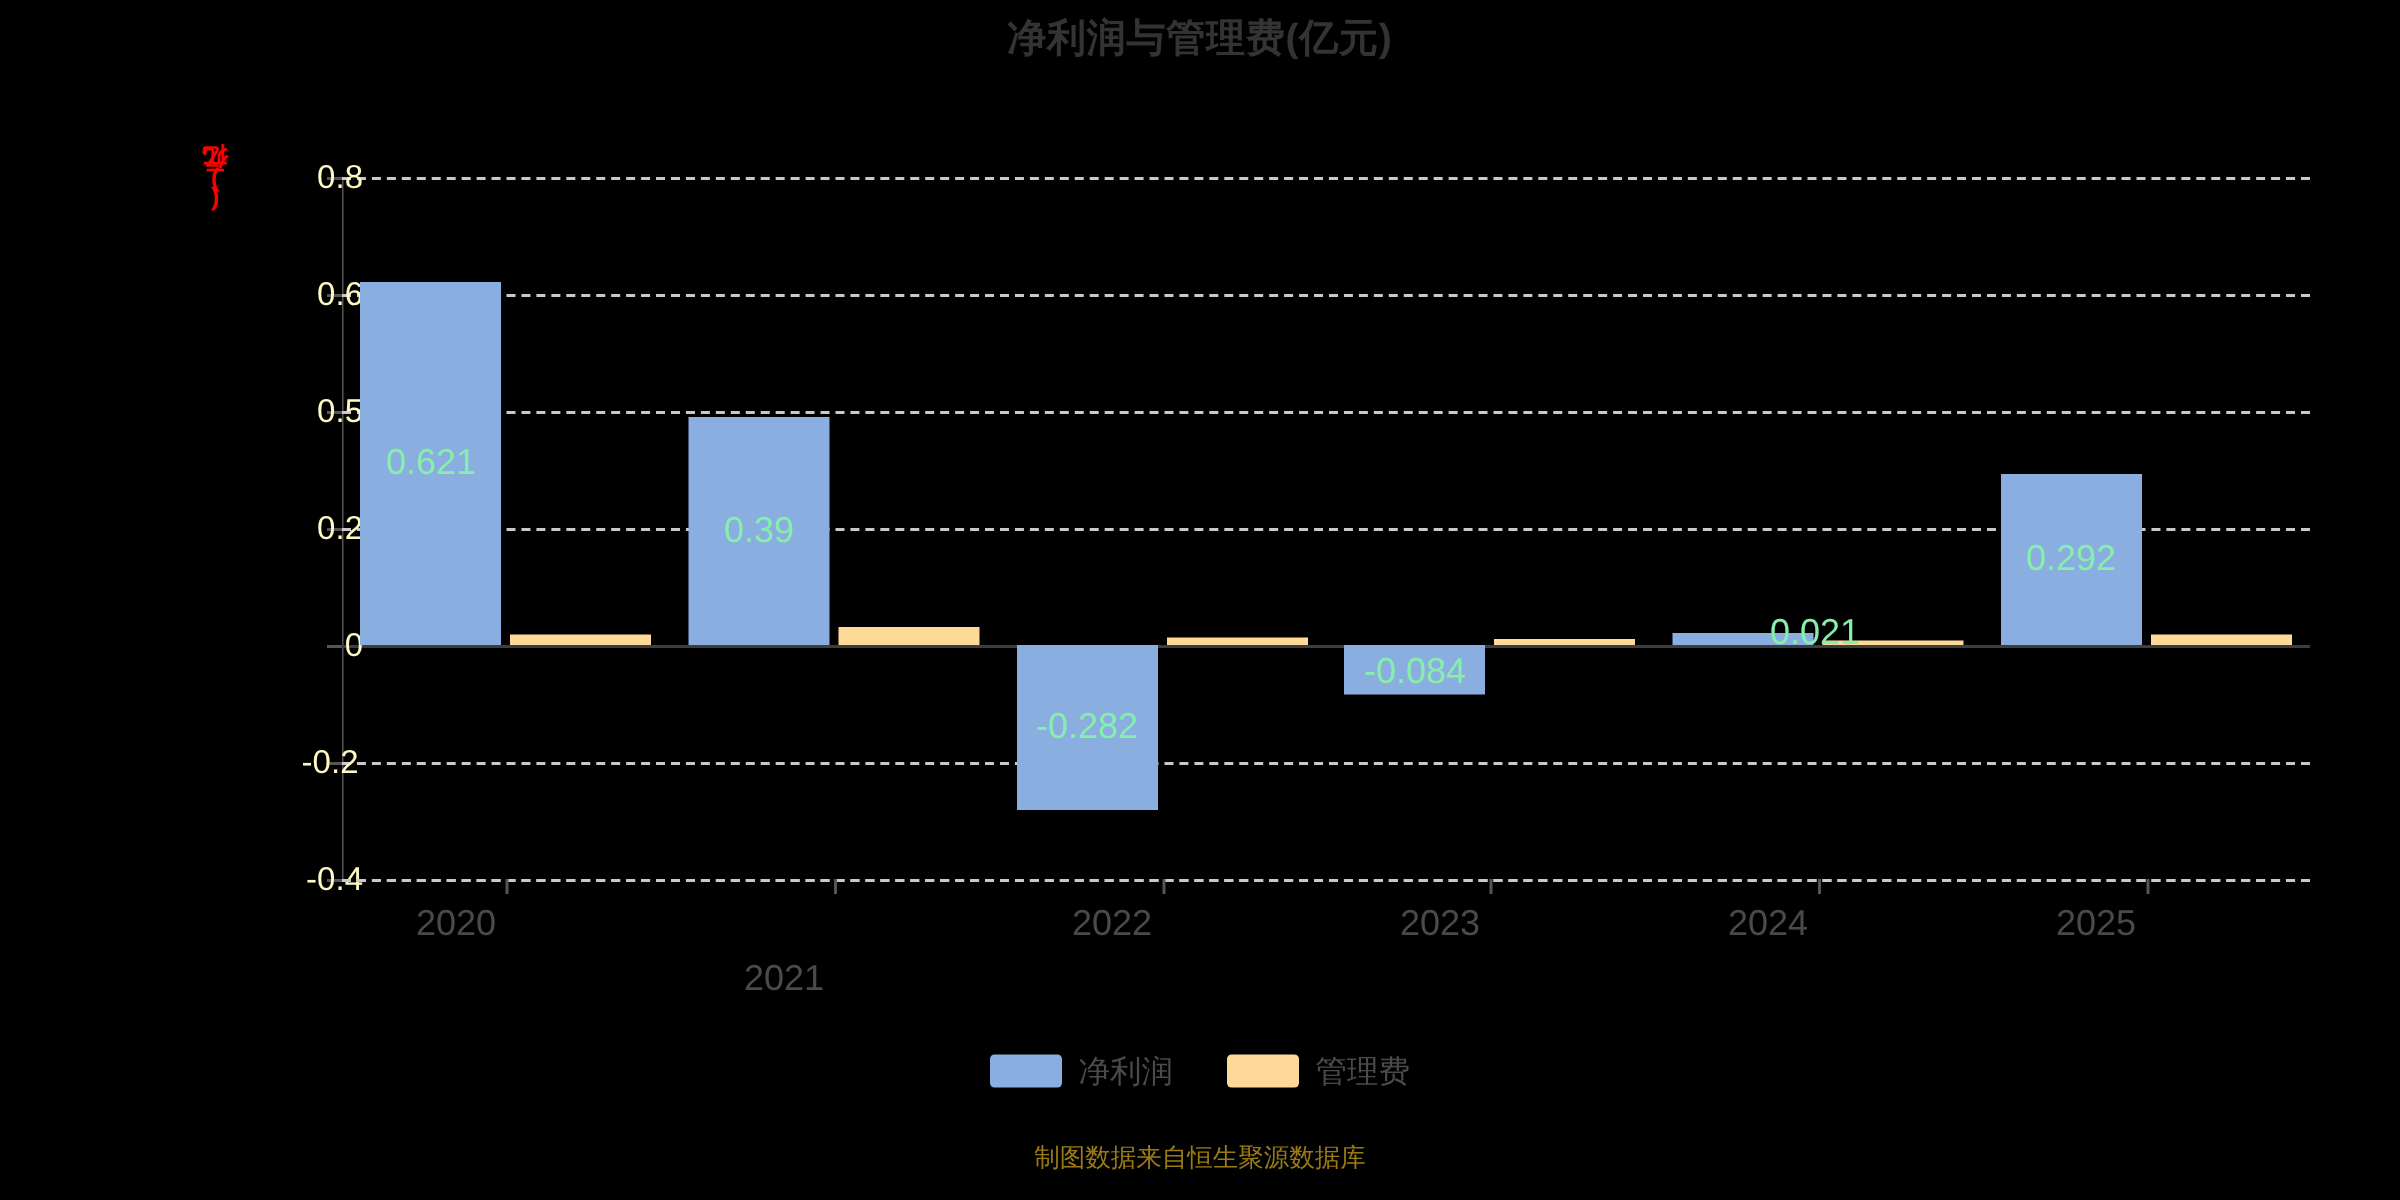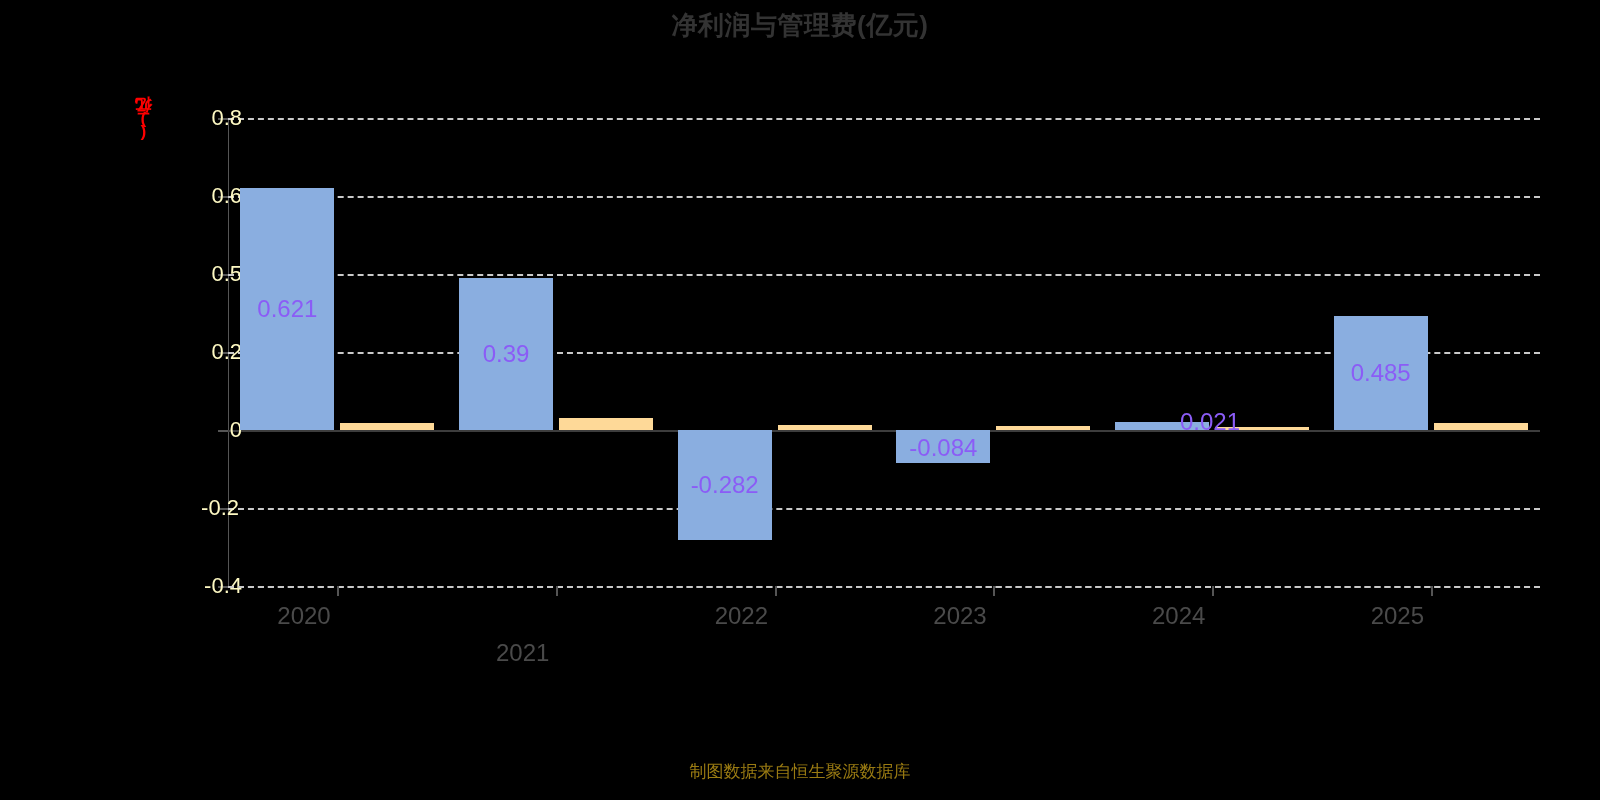--- a/index.html
+++ b/index.html
@@ -121,21 +121,21 @@
   .bar {
     position: absolute;
   }
   .bar.series-profit { background: #8aaee0; }
   .bar.series-admin  { background: #fed998; }
 
   
   .bar-label {
     position: absolute;
     text-align: center;
-    color: #8b5cf6;
+    color: #86efac;
     font-size: 24px;
     white-space: nowrap;
     transform: translate(-50%, -50%);
     pointer-events: none;
   }
 
   
   .legend {
     position: absolute;
     left: 0;
@@ -241,19 +241,29 @@
       <div class="bar series-admin" style="left: 1215px; top: 426.88px; width: 94px; height: 3.12px;"></div>
       <div class="bar series-profit" style="left: 1333.67px; top: 316.12px; width: 94px; height: 113.88px;"></div>
       <div class="bar series-admin" style="left: 1433.67px; top: 422.98px; width: 94px; height: 7.02px;"></div>
     </div>
   <div id="labels-layer">
       <div class="bar-label" style="left: 287.333px; top: 308.905px;">0.621</div>
       <div class="bar-label" style="left: 506px; top: 353.95px;">0.39</div>
       <div class="bar-label" style="left: 724.667px; top: 484.99px;">-0.282</div>
       <div class="bar-label" style="left: 943.333px; top: 448px;">-0.084</div>
       <div class="bar-label" style="left: 1162px; top: 422px; margin-left: 48px;">0.021</div>
-      <div class="bar-label" style="left: 1380.67px; top: 373.06px;">0.485</div>
-    </div>
-
+      <div class="bar-label" style="left: 1380.67px; top: 373.06px;">0.292</div>
+    </div>
+
+  <div class="legend">
+    <div class="legend-entry">
+      <span class="legend-swatch series-profit"></span>
+      <span class="legend-text">净利润</span>
+    </div>
+    <div class="legend-entry">
+      <span class="legend-swatch series-admin"></span>
+      <span class="legend-text">管理费</span>
+    </div>
+  </div>
 
   <div class="footer-note">制图数据来自恒生聚源数据库</div>
 
 </div>
 
 </body></html>

